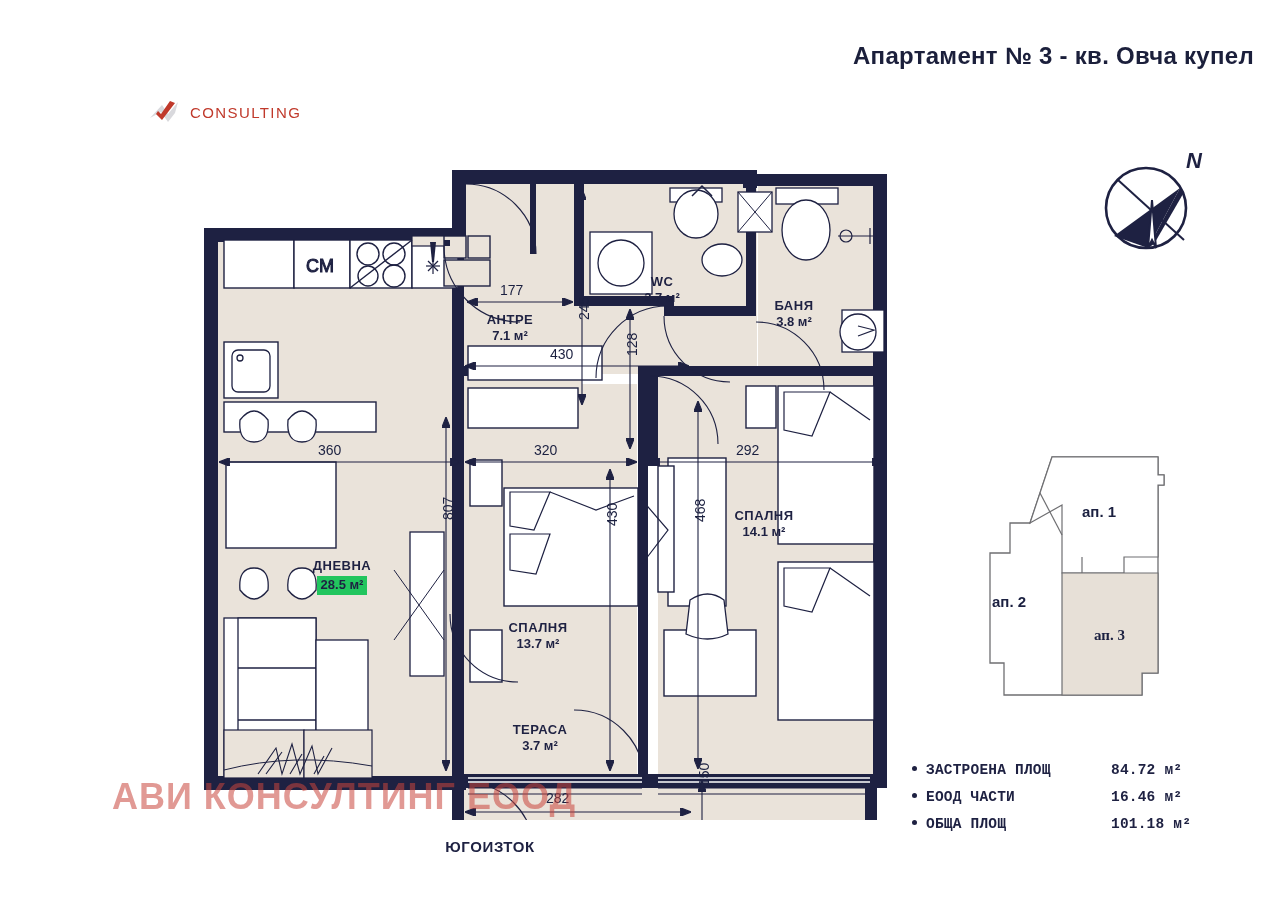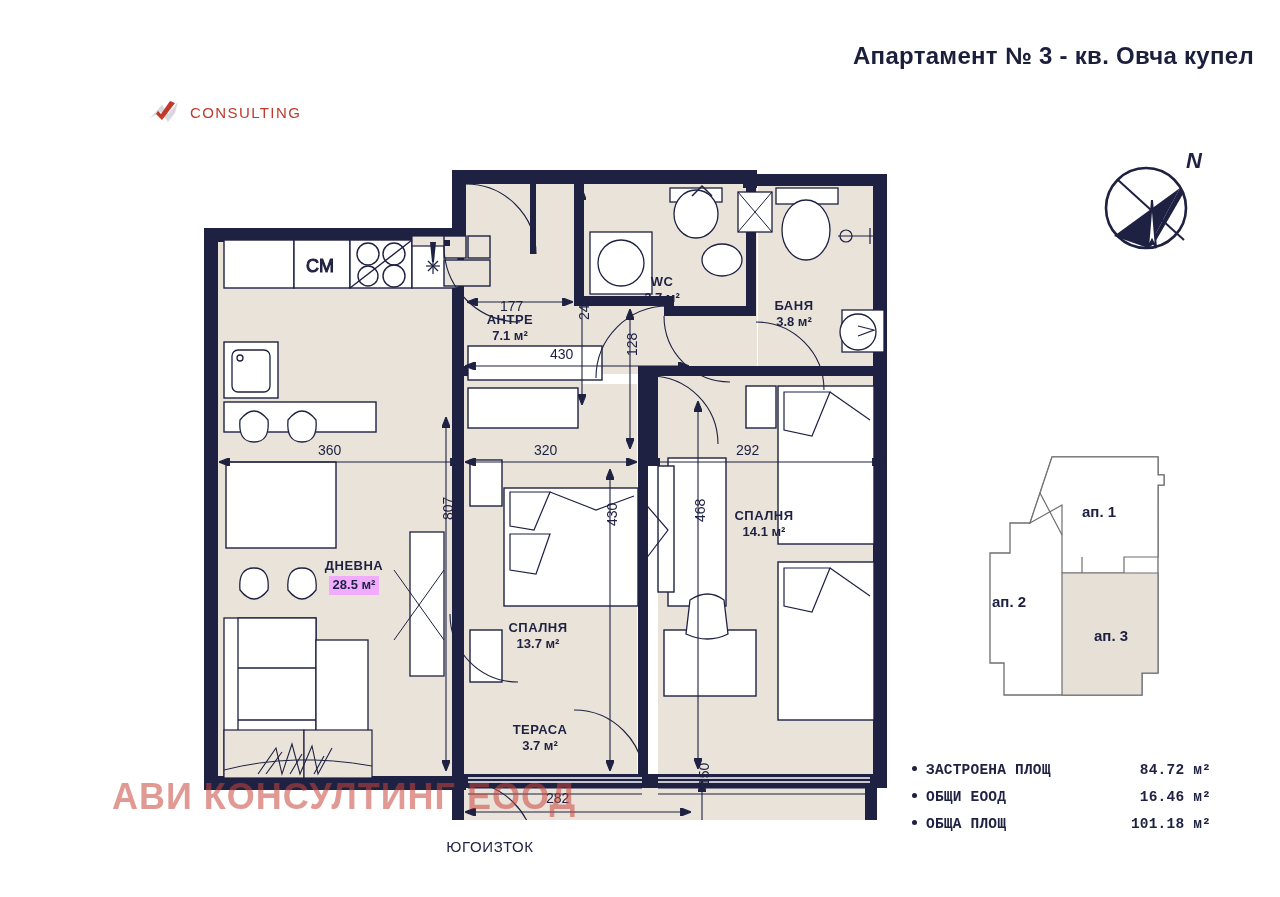--- a/index.html
+++ b/index.html
@@ -33,21 +33,21 @@
   #entrance .lbl{font-size:14px;font-weight:bold;letter-spacing:.5px;}
   #entrance .bar{width:56px;height:4px;background:#1e2142;margin:2px auto 0;}
   #entrance .tri{
     width:0;height:0;margin:2px auto 0;
     border-left:26px solid transparent;border-right:26px solid transparent;
     border-top:24px solid #1e2142;
   }
 
   
   #orient{left:380px;top:838px;width:220px;text-align:center;
-    font-size:15px;font-weight:normal;letter-spacing:.6px;}
+    font-size:15px;font-weight:bold;letter-spacing:.6px;}
 
   
   #watermark{
     left:112px;top:776px;font-size:36px;font-weight:bold;letter-spacing:1px;
     color:rgba(200,70,60,.55);white-space:nowrap;
   }
 
   
   #keyplan{left:972px;top:445px;width:230px;height:265px;}
   #keyplan .klbl{position:absolute;font-size:15px;font-weight:bold;color:#1b2040;}
@@ -56,27 +56,27 @@
   #summary{left:912px;top:762px;width:310px;}
   #summary .row{
     display:flex;align-items:baseline;margin-bottom:11px;
     font-size:14.5px;font-weight:bold;letter-spacing:.2px;font-family:Liberation Mono, monospace;
   }
   #summary .dot{
     width:5px;height:5px;border-radius:50%;background:#1e2142;
     margin-right:9px;flex:none;position:relative;top:-3px;
   }
   #summary .nm{flex:none;width:185px;}
-  #summary .vl{text-align:right;width:100px;}
+  #summary .vl{width:100px;}
 
   
   .rlabel{position:absolute;text-align:center;line-height:1.25;}
   .rlabel .nm{font-size:13px;font-weight:bold;letter-spacing:.5px;}
   .rlabel .ar{font-size:13px;font-weight:bold;}
-  .rlabel .ar.sel{background:#f0abfc;padding:1px 4px;}
+  .rlabel .ar.sel{background:#22c55e;padding:1px 4px;}
 
   
   .dim{position:absolute;font-size:14px;color:#1b2040;}
   .dim.v{transform:rotate(-90deg);transform-origin:left top;}
 </style>
 </head>
 <body>
 
 <div class="abs" id="title">Апартамент № 3 - кв. Овча купел</div>
 
@@ -353,39 +353,39 @@
     <div class="ar">7.1 м²</div>
   </div>
   <div class="rlabel" style="left:414px;top:104px;width:100px;">
     <div class="nm">WC</div>
     <div class="ar">2.7 м²</div>
   </div>
   <div class="rlabel" style="left:546px;top:128px;width:100px;">
     <div class="nm">БАНЯ</div>
     <div class="ar">3.8 м²</div>
   </div>
-  <div class="rlabel" style="left:94px;top:388px;width:124px;">
+  <div class="rlabel" style="left:82px;top:388px;width:124px;">
     <div class="nm">ДНЕВНА</div>
     <div class="ar sel" style="display:inline-block;">28.5 м²</div>
   </div>
   <div class="rlabel" style="left:280px;top:450px;width:120px;">
     <div class="nm">СПАЛНЯ</div>
     <div class="ar">13.7 м²</div>
   </div>
   <div class="rlabel" style="left:506px;top:338px;width:120px;">
     <div class="nm">СПАЛНЯ</div>
     <div class="ar">14.1 м²</div>
   </div>
   <div class="rlabel" style="left:282px;top:552px;width:120px;">
     <div class="nm">ТЕРАСА</div>
     <div class="ar">3.7 м²</div>
   </div>
 
   
-  <div class="dim" style="left:302px;top:128px;">177</div>
+  <div class="dim" style="left:302px;top:112px;">177</div>
   <div class="dim v" style="left:378px;top:150px;">245</div>
   <div class="dim" style="left:352px;top:176px;">430</div>
   <div class="dim v" style="left:426px;top:186px;">128</div>
   <div class="dim" style="left:120px;top:272px;">360</div>
   <div class="dim" style="left:336px;top:272px;">320</div>
   <div class="dim" style="left:538px;top:272px;">292</div>
   <div class="dim v" style="left:242px;top:350px;">807</div>
   <div class="dim v" style="left:406px;top:356px;">430</div>
   <div class="dim v" style="left:494px;top:352px;">468</div>
   <div class="dim" style="left:348px;top:620px;">282</div>
@@ -401,32 +401,32 @@
     <path d="M80 12 L186 12 L186 30 L192 30 L192 40 L186 40 L186 228 L170 228 L170 250
              L90 250 L32 250 L32 218 L18 218 L18 108 L38 108 L38 78 L58 78 Z" fill="#ffffff" stroke="#6f6f72" stroke-width="1.3"></path>
     <path d="M80 12 L186 12 L186 30 L192 30 L192 40 L186 40 L186 112 L152 112 L152 128
              L90 128 L90 60 L58 78 Z" fill="#ffffff" stroke="#6f6f72" stroke-width="1.2"></path>
     <path d="M90 128 L186 128 L186 228 L170 228 L170 250 L90 250 Z" fill="#e7e0d7" stroke="#6f6f72" stroke-width="1.2"></path>
     <line x1="110" y1="112" x2="110" y2="128" stroke="#6f6f72" stroke-width="1.2"></line>
     <line x1="68" y1="48" x2="90" y2="90" stroke="#6f6f72" stroke-width="1.2"></line>
   </svg>
   <span class="klbl" style="left:110px;top:58px;">ап. 1</span>
   <span class="klbl" style="left:20px;top:148px;">ап. 2</span>
-  <span class="klbl" style="left:122px;top:182px;">ап. 3</span>
+  <span class="klbl" style="left:122px;top:182px;font-family:Liberation Serif, serif;">ап. 3</span>
 </div>
 
 <div class="abs" id="summary">
   <div class="row">
     <span class="dot"></span>
     <span class="nm">ЗАСТРОЕНА ПЛОЩ</span>
     <span class="vl">84.72 м²</span>
   </div>
   <div class="row">
     <span class="dot"></span>
-    <span class="nm">ОБЩИ ЕООД</span>
+    <span class="nm">ЕООД ЧАСТИ</span>
     <span class="vl">16.46 м²</span>
   </div>
   <div class="row">
     <span class="dot"></span>
     <span class="nm">ОБЩА ПЛОЩ</span>
     <span class="vl">101.18 м²</span>
   </div>
 </div>
 
 </body></html>

